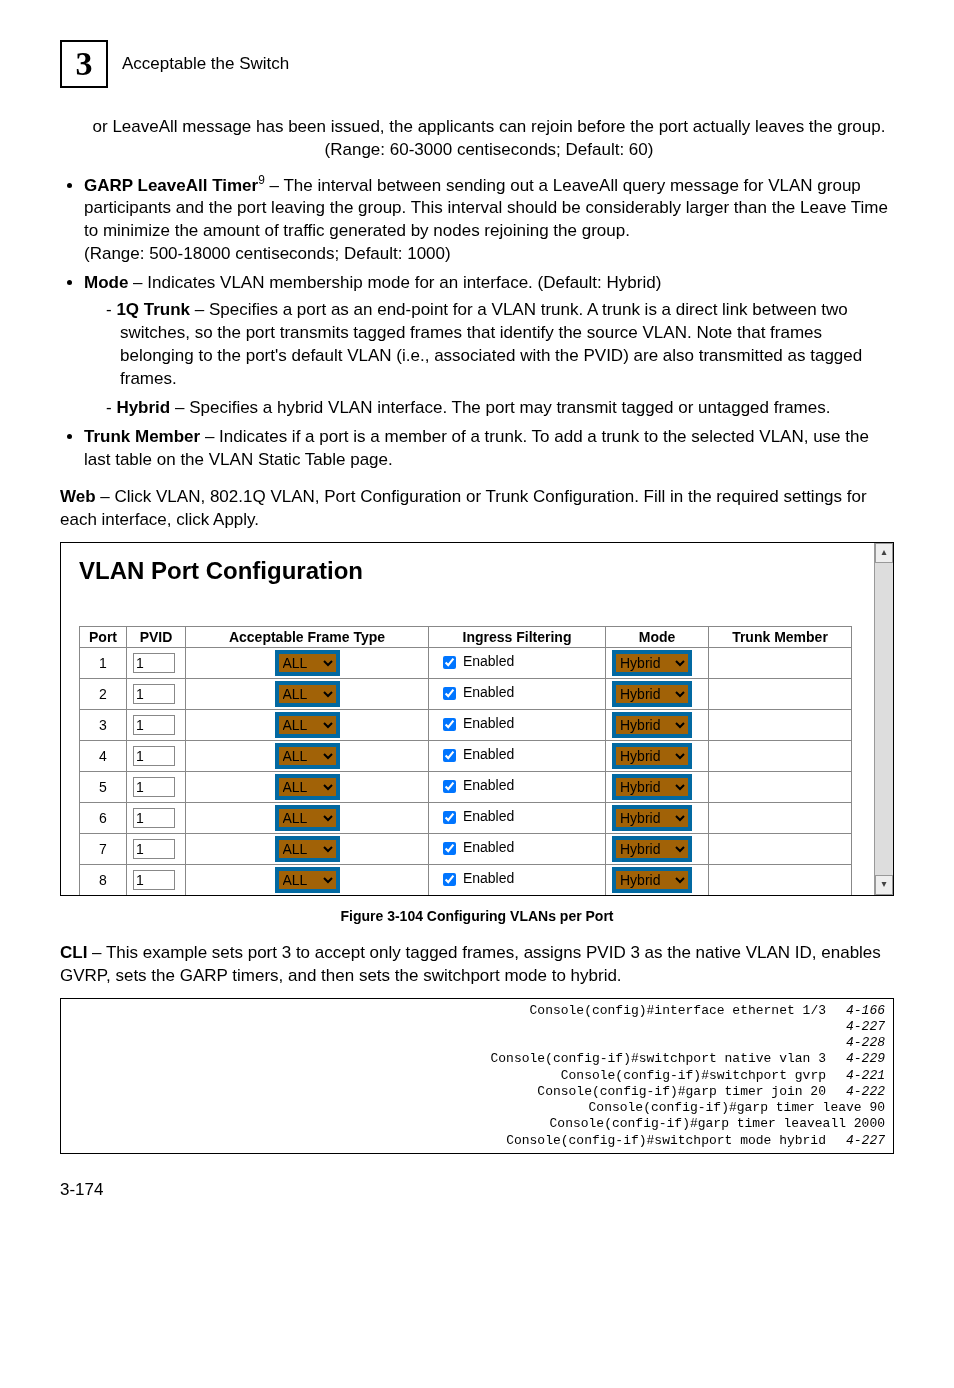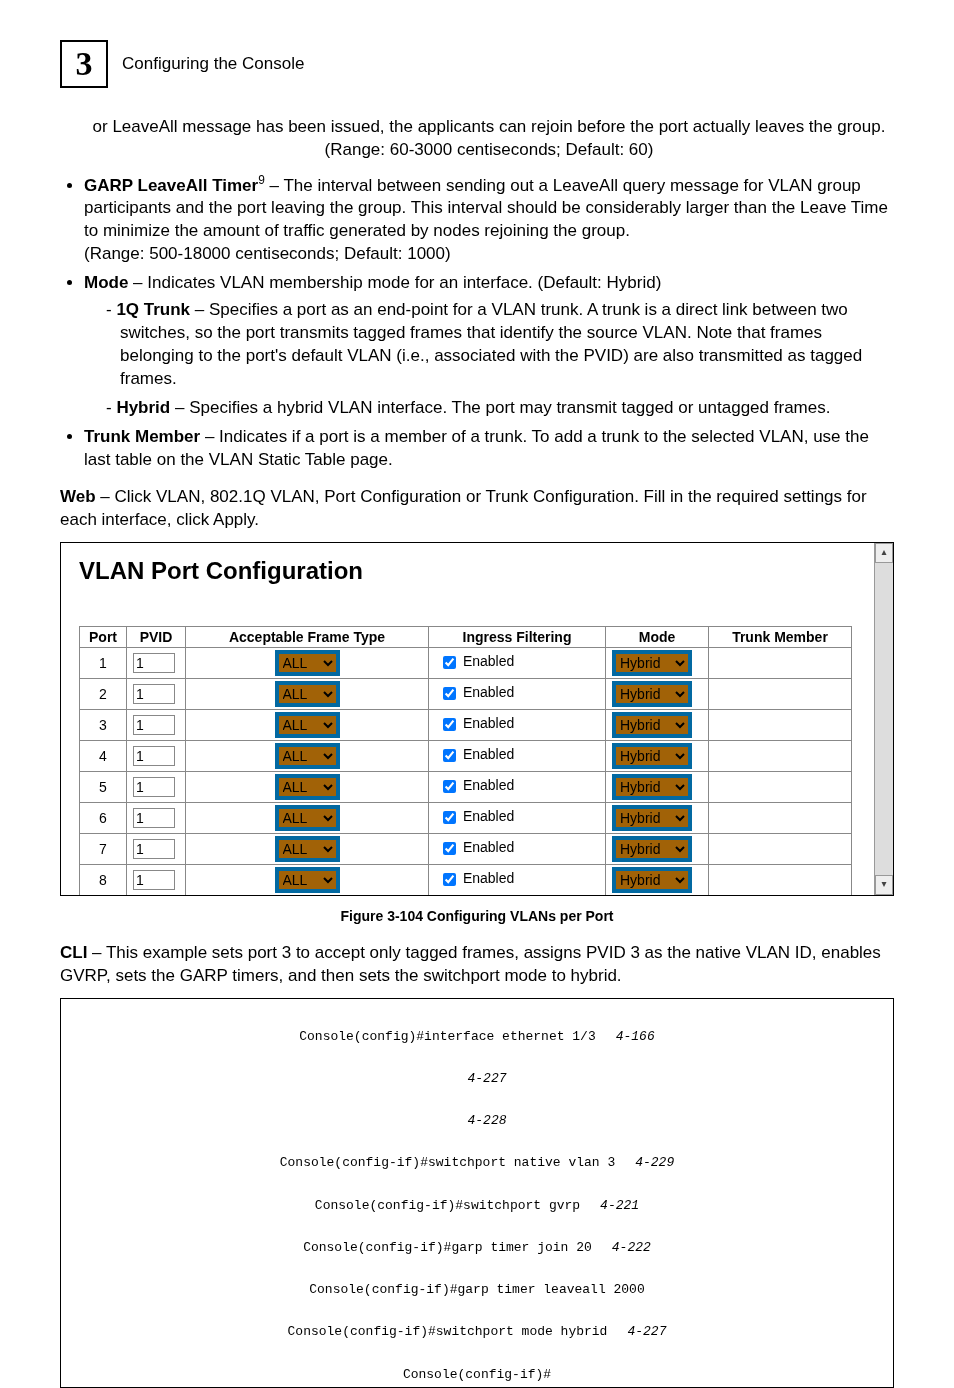--- a/index.html
+++ b/index.html
@@ -164,44 +164,43 @@
   .cli-block {
     border: 1px solid #000;
     font-family: "Courier New", monospace;
     font-size: 13px;
     line-height: 1.25;
     padding: 4px 8px;
     margin-top: 8px;
   }
   .cli-row {
     display: flex;
-    justify-content: center;
+    justify-content: flex-end;
     white-space: pre;
-    margin-top: 26px;
   }
   .cli-ref {
     font-style: italic;
     padding-left: 20px;
   }
 
   .page-num {
     font-size: 17px;
     margin-top: 26px;
   }
 </style>
 </head>
 <body>
 
 <div class="page">
 
   <div class="header-row">
     <div class="header-icon">
       <span>3</span>
     </div>
-    <div class="header-title">Configuring the Console</div>
+    <div class="header-title">Acceptable the Switch</div>
   </div>
 
   <p class="body" style="margin-left:24px;text-align:center;">or LeaveAll message has been issued, the applicants can rejoin before the port actually leaves the group. (Range: 60-3000 centiseconds; Default: 60)</p>
 
   <ul class="bullets">
     <li>
       <span class="bold">GARP LeaveAll Timer</span><span class="sup">9</span><span>  – The interval between sending out a LeaveAll query message for VLAN group participants and the port leaving the group. This interval should be considerably larger than the Leave Time to minimize the amount of traffic generated by nodes rejoining the group.</span><br>
       <span>(Range: 500-18000 centiseconds; Default: 1000)</span>
     </li>
     <li>
@@ -314,20 +313,20 @@
     <span class="bold">CLI</span><span> – This example sets port 3 to accept only tagged frames, assigns PVID 3 as the native VLAN ID, enables GVRP, sets the GARP timers, and then sets the switchport mode to hybrid.</span>
   </p>
 
   <div class="cli-block" id="cli-block">
       <div class="cli-row"><span>Console(config)#interface ethernet 1/3</span><span class="cli-ref">4-166</span></div>
       <div class="cli-row"><span class="cli-ref">4-227</span></div>
       <div class="cli-row"><span class="cli-ref">4-228</span></div>
       <div class="cli-row"><span>Console(config-if)#switchport native vlan 3</span><span class="cli-ref">4-229</span></div>
       <div class="cli-row"><span>Console(config-if)#switchport gvrp</span><span class="cli-ref">4-221</span></div>
       <div class="cli-row"><span>Console(config-if)#garp timer join 20</span><span class="cli-ref">4-222</span></div>
+      <div class="cli-row"><span>Console(config-if)#garp timer leave 90</span></div>
       <div class="cli-row"><span>Console(config-if)#garp timer leaveall 2000</span></div>
       <div class="cli-row"><span>Console(config-if)#switchport mode hybrid</span><span class="cli-ref">4-227</span></div>
-      <div class="cli-row"><span>Console(config-if)#</span></div>
     </div>
 
   <div class="page-num">3-174</div>
 
 </div>
 
 </body></html>

